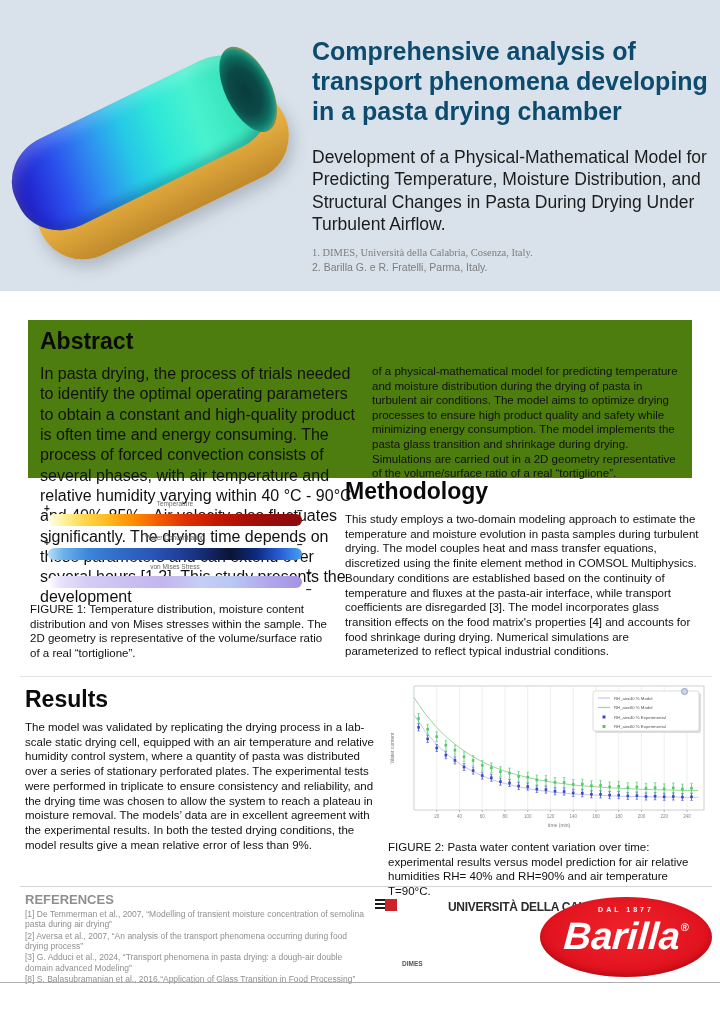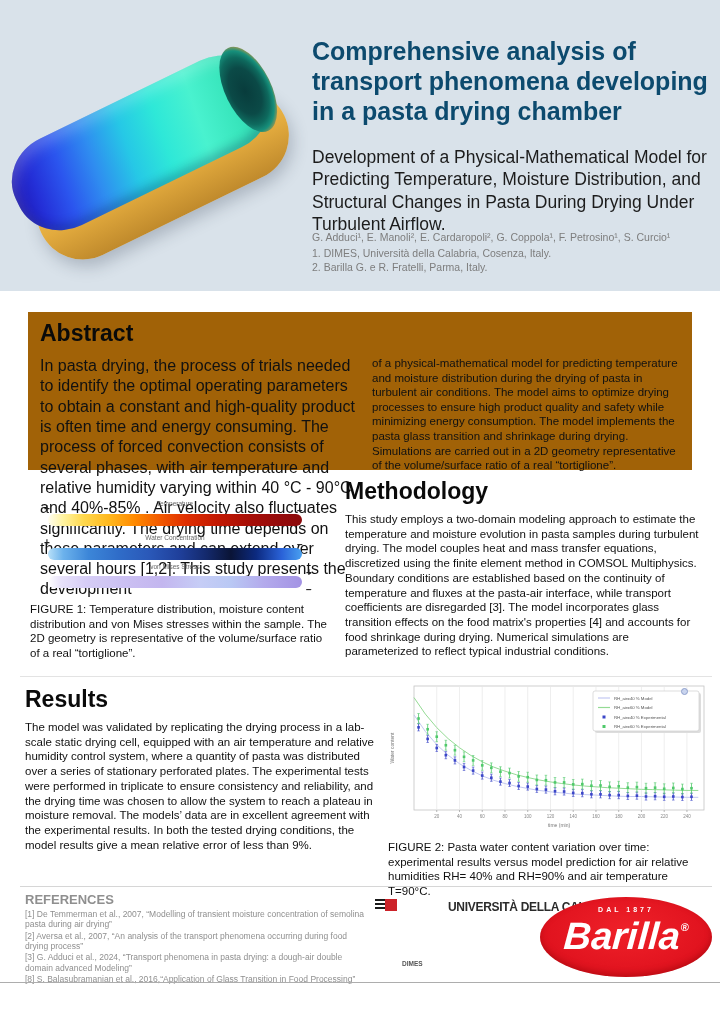--- a/index.html
+++ b/index.html
@@ -5,37 +5,37 @@
   html,body{margin:0;padding:0;background:#ffffff;}
   .page{position:relative;width:720px;height:1016px;background:#ffffff;overflow:hidden;
         font-family:"Liberation Sans", sans-serif;color:#111;}
   
   .header-band{position:absolute;left:0;top:0;width:720px;height:291px;background:#d9e2ea;}
   .title{position:absolute;left:312px;top:36px;width:398px;font-size:25px;line-height:1.2;
          font-weight:700;color:#0c4a6e;}
   .subtitle{position:absolute;left:312px;top:146px;width:400px;font-size:17.5px;line-height:1.28;
             font-weight:400;color:#1c1c1c;}
   .authors{position:absolute;left:312px;top:231px;width:400px;font-size:10.5px;color:#7d7d7d;}
-  .affil1{position:absolute;left:312px;top:247px;font-size:10.5px;color:#7d7d7d;}
+  .affil1{position:absolute;left:312px;top:247px;font-size:10.5px;color:#7d7d7d;font-family:Liberation Serif, serif;}
   .affil2{position:absolute;left:312px;top:261px;font-size:10.5px;color:#7d7d7d;}
   
   .pasta-wrap{position:absolute;left:0;top:6px;width:305px;height:285px;}
   .pasta-rot{position:absolute;left:14px;top:84px;width:285px;height:145px;transform:rotate(-26deg);}
   .pasta-under{position:absolute;left:8px;top:40px;width:270px;height:92px;border-radius:46px;
       background:linear-gradient(180deg,#f3c75c 0%,#e3ab3e 55%,#c08a2c 100%);
       box-shadow:0 8px 16px rgba(40,50,70,0.25);}
   .pasta-top{position:absolute;left:0;top:0;width:274px;height:96px;border-radius:48px/44px;
       background:linear-gradient(97deg,#1c12b0 0%,#2430d8 10%,#2b55ee 20%,#2f8df0 32%,#26c8e6 45%,
                  #2ee8d8 58%,#49f2cf 72%,#39e6bd 84%,#27c9a4 100%);
       box-shadow:inset 0 8px 14px rgba(255,255,255,0.22), inset 0 -6px 10px rgba(0,20,60,0.25);}
   .pasta-open{position:absolute;left:234px;top:1px;width:46px;height:92px;border-radius:50%;
       background:radial-gradient(ellipse at 42% 50%, #083c3c 0%, #0b4a47 38%, #0e6a5e 55%,
                  #17907c 66%, #d89a3f 78%, #cb8a33 100%);}
   
-  .abstract-box{position:absolute;left:28px;top:312px;width:664px;height:158px;background:#a16207;}
+  .abstract-box{position:absolute;left:28px;top:320px;width:664px;height:158px;background:#4d7c0f;}
   .abstract-head{position:absolute;left:12px;top:8px;font-size:23px;font-weight:700;color:#0a0a0a;}
   .abstract-col1{position:absolute;left:12px;top:44px;width:320px;font-size:16px;line-height:1.27;color:#111;}
   .abstract-col2{position:absolute;left:344px;top:44px;width:306px;font-size:11.5px;line-height:1.27;color:#111;}
   
   .cb-label{position:absolute;width:254px;text-align:center;font-size:6.5px;color:#666;}
   .cbar{position:absolute;left:48px;width:254px;height:12px;border-radius:7px;}
   .cb-temp{background:linear-gradient(90deg,#fffdf0 0%,#fff3a0 6%,#ffd84d 14%,#ffb81e 24%,#ff8a00 34%,
            #f25a00 44%,#e03000 54%,#c41a02 66%,#aa0f06 78%,#960b0b 90%,#8c0a0c 100%);}
   .cb-water{background:linear-gradient(90deg,#b8e0f8 0%,#6cb2ec 6%,#3c86d8 16%,#2f6cc8 28%,#2a58b8 40%,
            #1f3f9a 52%,#142a6e 62%,#0a1436 72%,#0c2a80 82%,#2a62d8 92%,#49a0f0 100%);}
@@ -89,21 +89,20 @@
   <div class="header-band">
     <div class="pasta-wrap">
       <div class="pasta-rot">
         <div class="pasta-under"></div>
         <div class="pasta-top"></div>
         <div class="pasta-open"></div>
       </div>
     </div>
     <div class="title">Comprehensive analysis of transport phenomena developing in a pasta drying chamber</div>
     <div class="subtitle">Development of a Physical-Mathematical Model for Predicting Temperature, Moisture Distribution, and Structural Changes in Pasta During Drying Under Turbulent Airflow.</div>
-    <div class="authors">G. Adduci¹, E. Manoli², E. Cardaropoli², G. Coppola¹, F. Petrosino¹, S. Curcio¹</div>
     <div class="affil1">1. DIMES, Università della Calabria, Cosenza, Italy.</div>
     <div class="affil2">2. Barilla G. e R. Fratelli, Parma, Italy.</div>
   </div>
 
   <div class="abstract-box">
     <div class="abstract-head">Abstract</div>
     <div class="abstract-col1">In pasta drying, the process of trials needed to identify the optimal operating parameters to obtain a constant and high-quality product is often time and energy consuming. The process of forced convection consists of several phases, with air temperature and relative humidity varying within 40 °C - 90°C and 40%-85% . Air velocity also fluctuates significantly. The drying time depends on these parameters and can extend over several hours [1,2]. This study presents the development</div>
     <div class="abstract-col2">of a physical-mathematical model for predicting temperature and moisture distribution during the drying of pasta in turbulent air conditions. The model aims to optimize drying processes to ensure high product quality and safety while minimizing energy consumption. The model implements the pasta glass transition and shrinkage during drying. Simulations are carried out in a 2D geometry representative of the volume/surface ratio of a real “tortiglione”.</div>
   </div>
 

